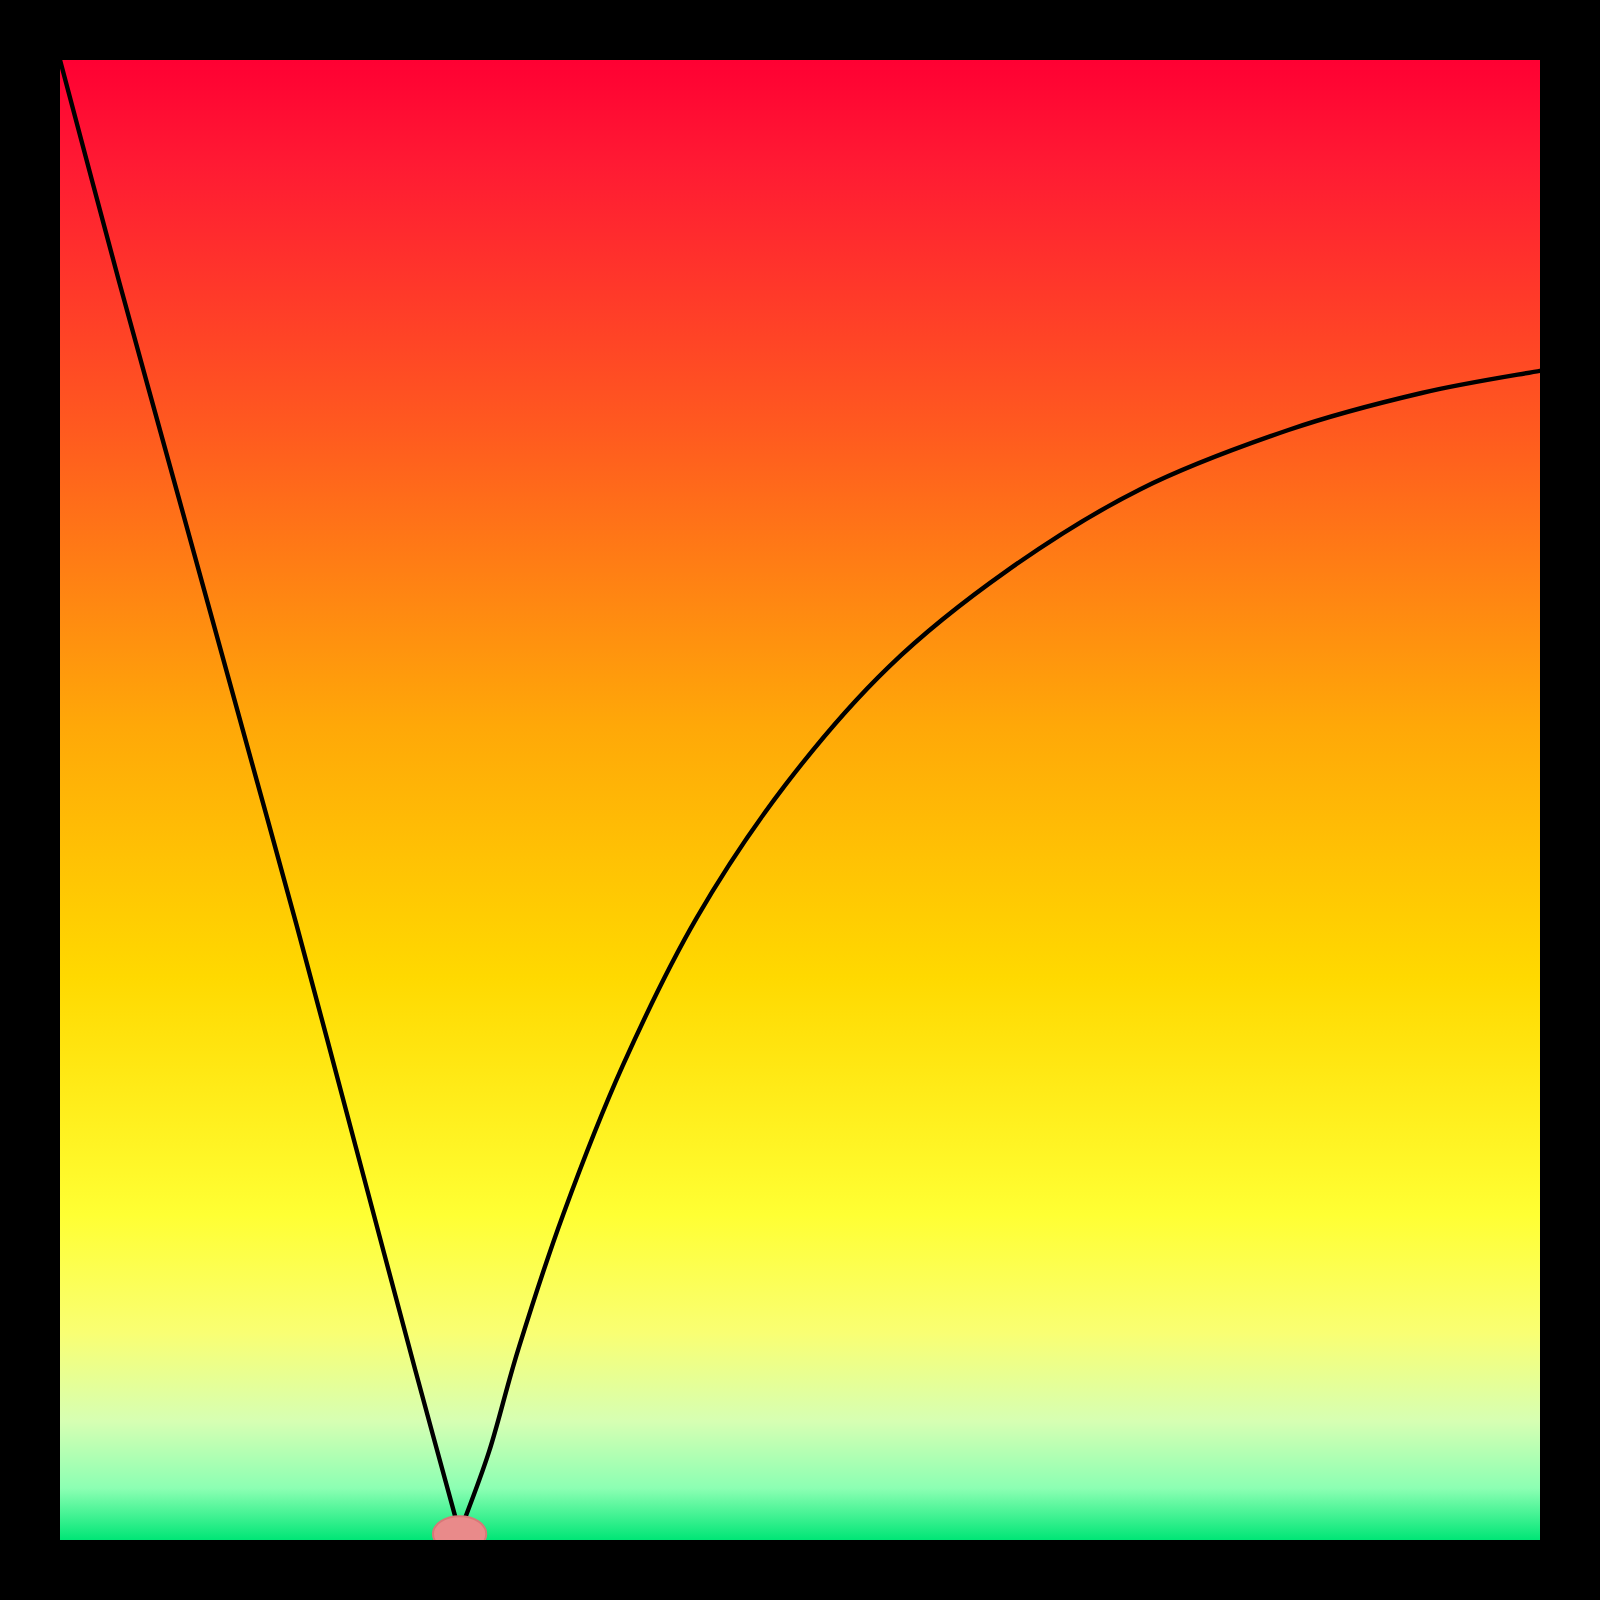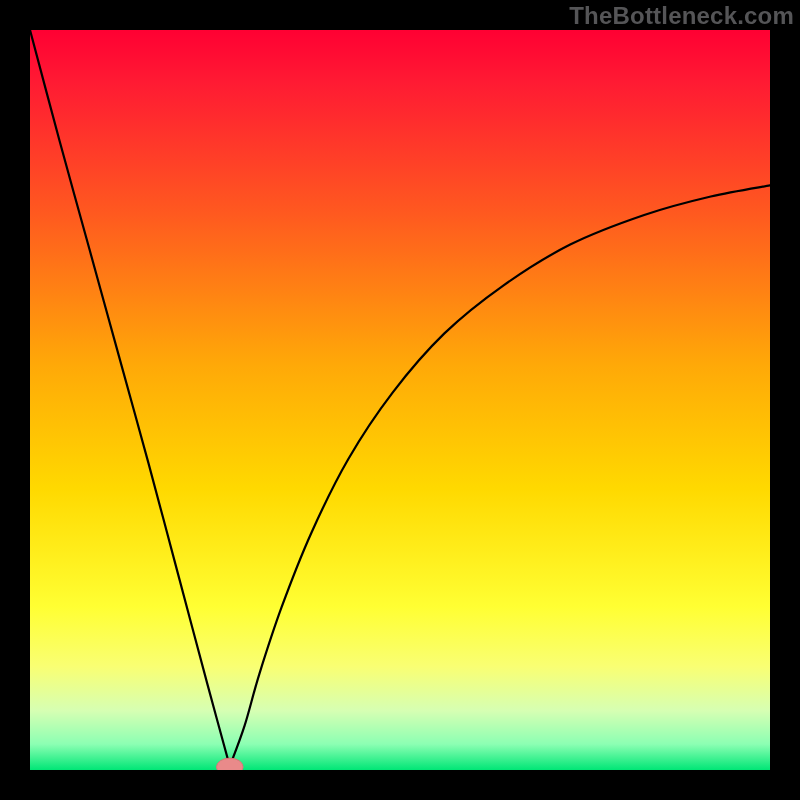--- a/index.html
+++ b/index.html
@@ -31,21 +31,20 @@
     font-size: 24px;
     font-weight: 600;
     color: #555557;
     letter-spacing: 0.2px;
   }
 </style>
 </head>
 <body>
 
 <div class="frame">
-  <div class="watermark">TheBottleneck.com</div>
   <svg class="plot" viewBox="0 0 740 740" preserveAspectRatio="none">
     <defs>
       <linearGradient id="bg-grad" x1="0" y1="0" x2="0" y2="1">
           <stop offset="0.0%" stop-color="#ff0033"></stop>
           <stop offset="7.0%" stop-color="#ff1a33"></stop>
           <stop offset="25.0%" stop-color="#ff5a1f"></stop>
           <stop offset="45.0%" stop-color="#ffa808"></stop>
           <stop offset="62.0%" stop-color="#ffd900"></stop>
           <stop offset="78.0%" stop-color="#ffff33"></stop>
           <stop offset="86.0%" stop-color="#f9ff73"></stop>

